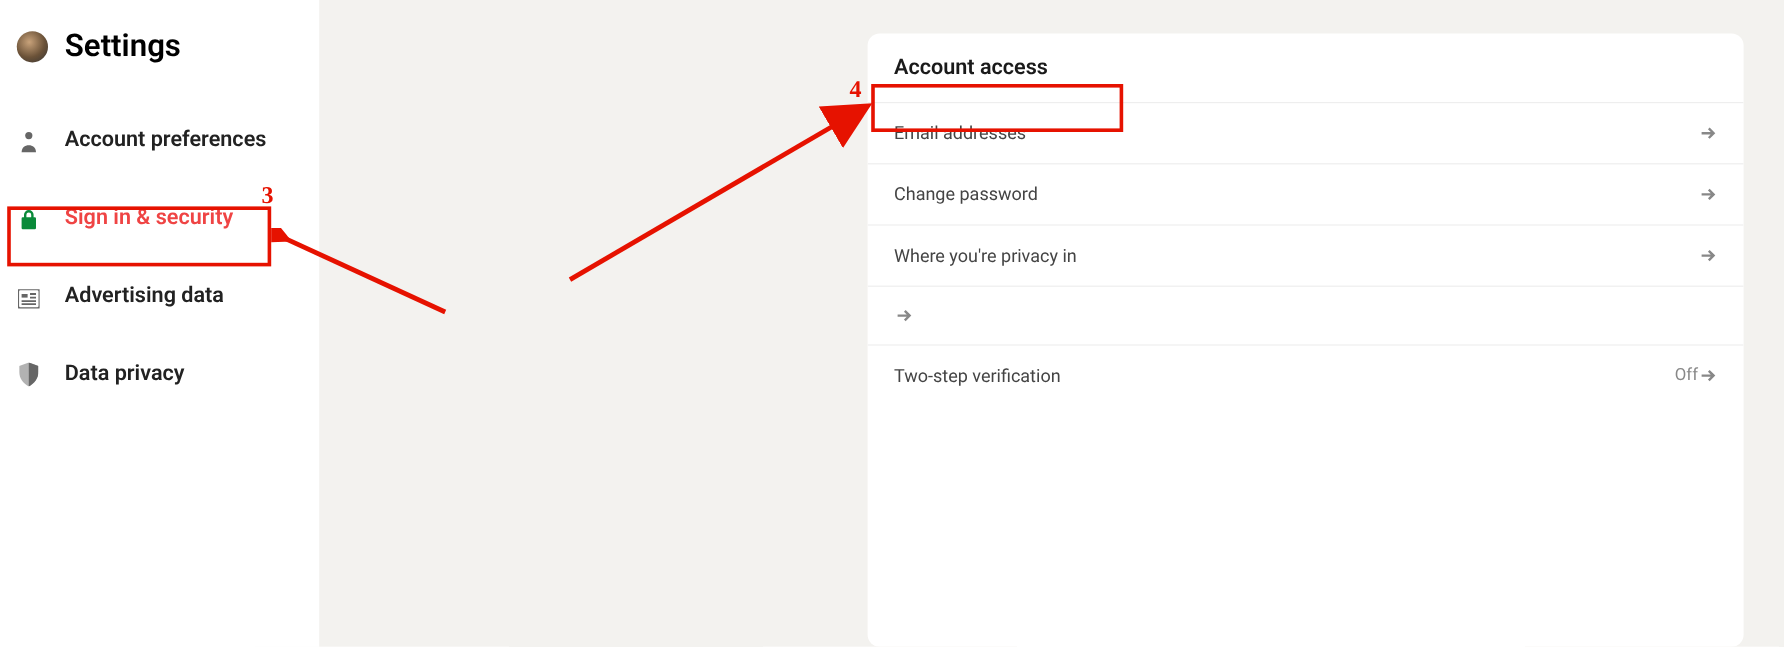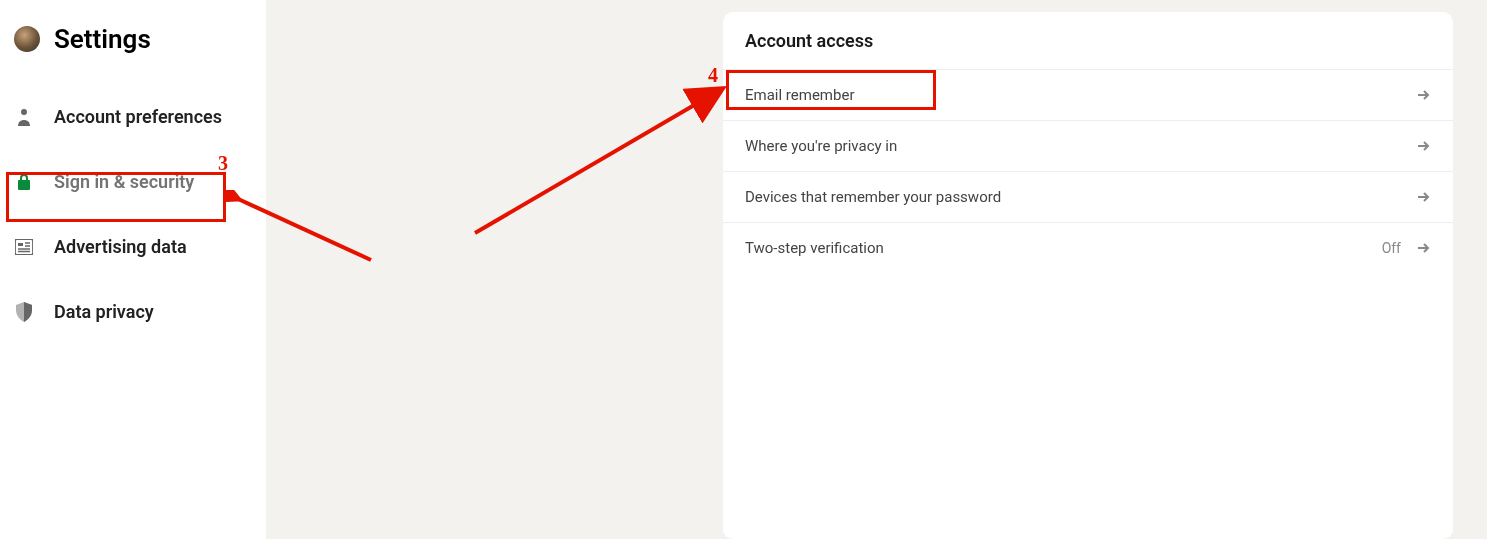--- a/index.html
+++ b/index.html
@@ -31,45 +31,45 @@
     background: radial-gradient(circle at 40% 35%, #c8a27a 0%, #6b5238 55%, #333 100%);
     flex-shrink: 0;
   }
   .page-title {
     font-size: 26px;
     font-weight: 600;
     color: #000;
   }
   .nav-item {
     display: flex;
-    align-items: center;
+    align-items: flex-end;
     gap: 20px;
     padding: 22px 14px;
     cursor: pointer;
     position: relative;
   }
   .nav-item .icon {
     width: 20px;
     display: flex;
     align-items: center;
     justify-content: center;
     color: #666;
   }
   .nav-item .label {
     font-size: 18px;
     font-weight: 600;
     color: #222;
   }
-  .nav-item.active .label { color: #737373; }
+  .nav-item.active .label { color: #ef4444; }
   .nav-item.active .icon  { color: #0a8a3a; }
 
   .main {
     flex: 1;
     background: #f3f2ef;
-    padding: 12px 34px 0 34px;
+    padding: 28px 34px 0 34px;
     display: flex;
     justify-content: flex-end;
   }
   .card {
     width: 730px;
     background: #fff;
     border-radius: 10px;
     padding: 0;
     overflow: hidden;
   }
@@ -86,21 +86,20 @@
     border-top: 1px solid #eee;
     cursor: pointer;
   }
   .row-label {
     font-size: 15px;
     color: #444;
   }
   .row-right {
     display: flex;
     align-items: center;
-    gap: 14px;
   }
   .row-status {
     font-size: 14px;
     color: #888;
   }
   .arrow-right {
     color: #888;
     display: flex;
     align-items: center;
   }
@@ -180,47 +179,57 @@
     <span class="label">Data privacy</span>
   </div>
 
 </div>
 
 <div class="main">
   <div class="card">
     <div class="card-title">Account access</div>
 
     <div class="row">
-      <span class="row-label">Email remember</span>
-      <span class="row-right">
-        <span class="row-status"></span>
-        <span class="arrow-right">
-          <svg width="16" height="16" viewBox="0 0 16 16" fill="none" stroke="currentColor" stroke-width="2">
-              <path d="M3 8h10M9 4l4 4-4 4"></path>
-            </svg>
-        </span>
-      </span>
-    </div>
-
-
+      <span class="row-label">Email addresses</span>
+      <span class="row-right">
+        <span class="row-status"></span>
+        <span class="arrow-right">
+          <svg width="16" height="16" viewBox="0 0 16 16" fill="none" stroke="currentColor" stroke-width="2">
+              <path d="M3 8h10M9 4l4 4-4 4"></path>
+            </svg>
+        </span>
+      </span>
+    </div>
+
+
+    <div class="row">
+      <span class="row-label">Change password</span>
+      <span class="row-right">
+        <span class="row-status"></span>
+        <span class="arrow-right">
+          <svg width="16" height="16" viewBox="0 0 16 16" fill="none" stroke="currentColor" stroke-width="2">
+              <path d="M3 8h10M9 4l4 4-4 4"></path>
+            </svg>
+        </span>
+      </span>
+    </div>
 
     <div class="row">
       <span class="row-label">Where you're privacy in</span>
       <span class="row-right">
         <span class="row-status"></span>
         <span class="arrow-right">
           <svg width="16" height="16" viewBox="0 0 16 16" fill="none" stroke="currentColor" stroke-width="2">
               <path d="M3 8h10M9 4l4 4-4 4"></path>
             </svg>
         </span>
       </span>
     </div>
 
     <div class="row">
-      <span class="row-label">Devices that remember your password</span>
       <span class="row-right">
         <span class="row-status"></span>
         <span class="arrow-right">
           <svg width="16" height="16" viewBox="0 0 16 16" fill="none" stroke="currentColor" stroke-width="2">
               <path d="M3 8h10M9 4l4 4-4 4"></path>
             </svg>
         </span>
       </span>
     </div>
 

